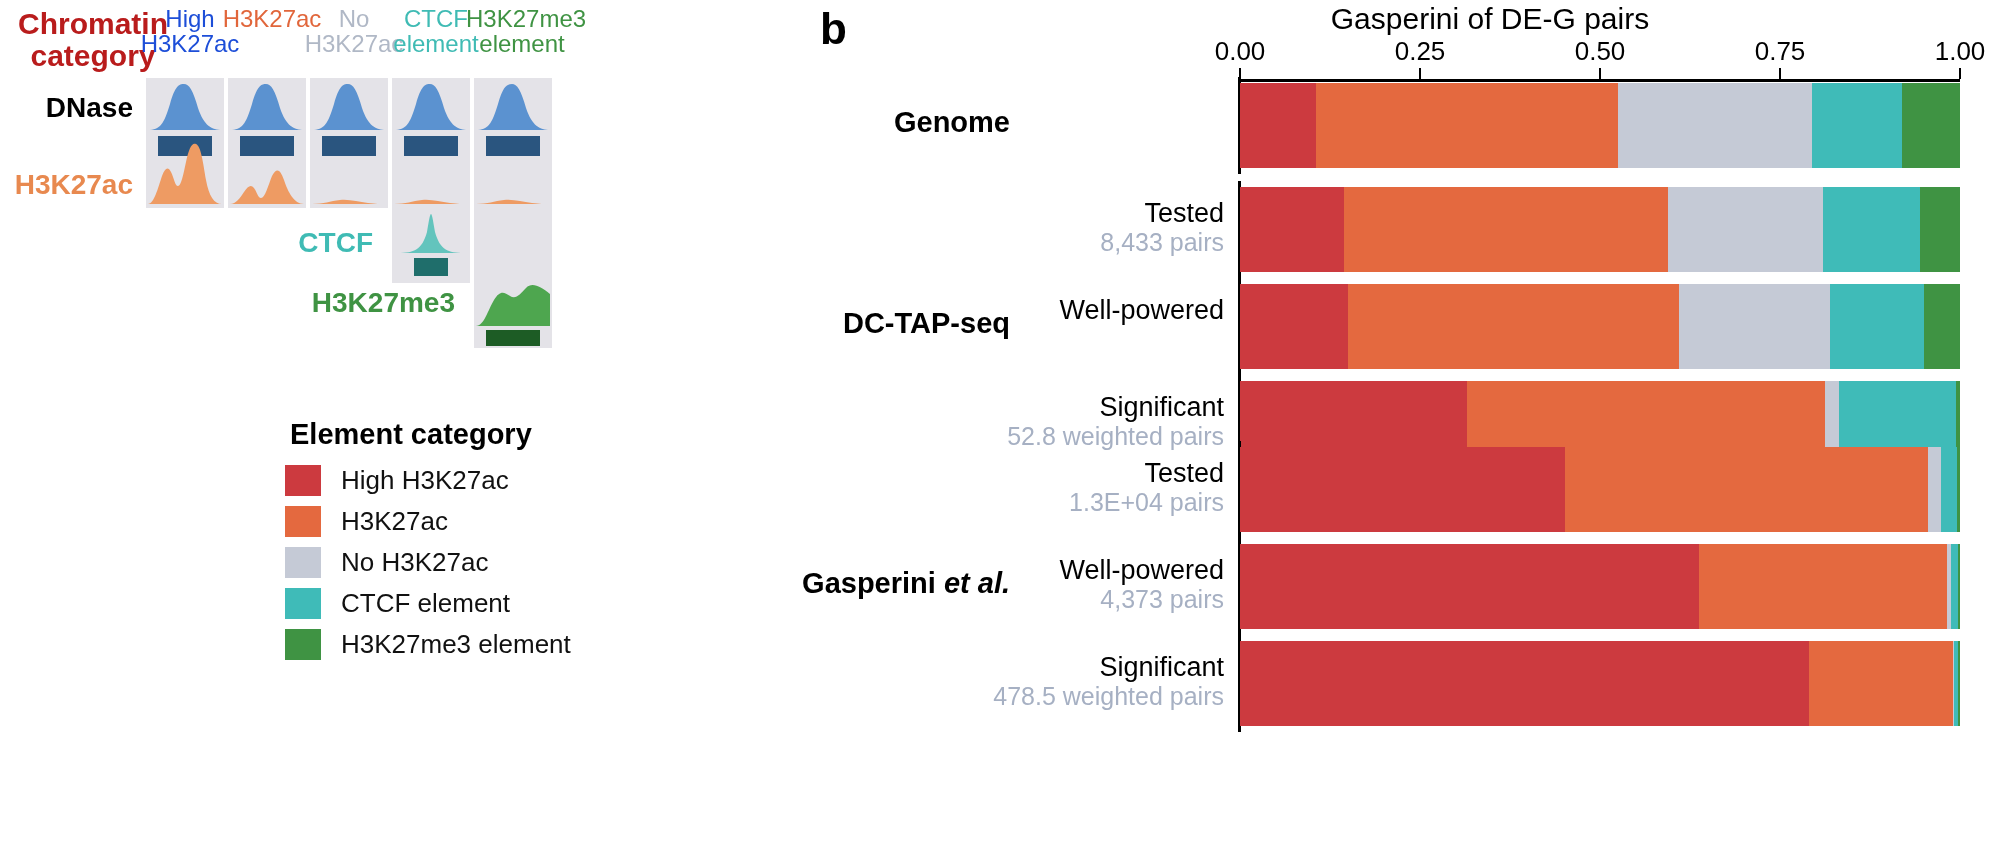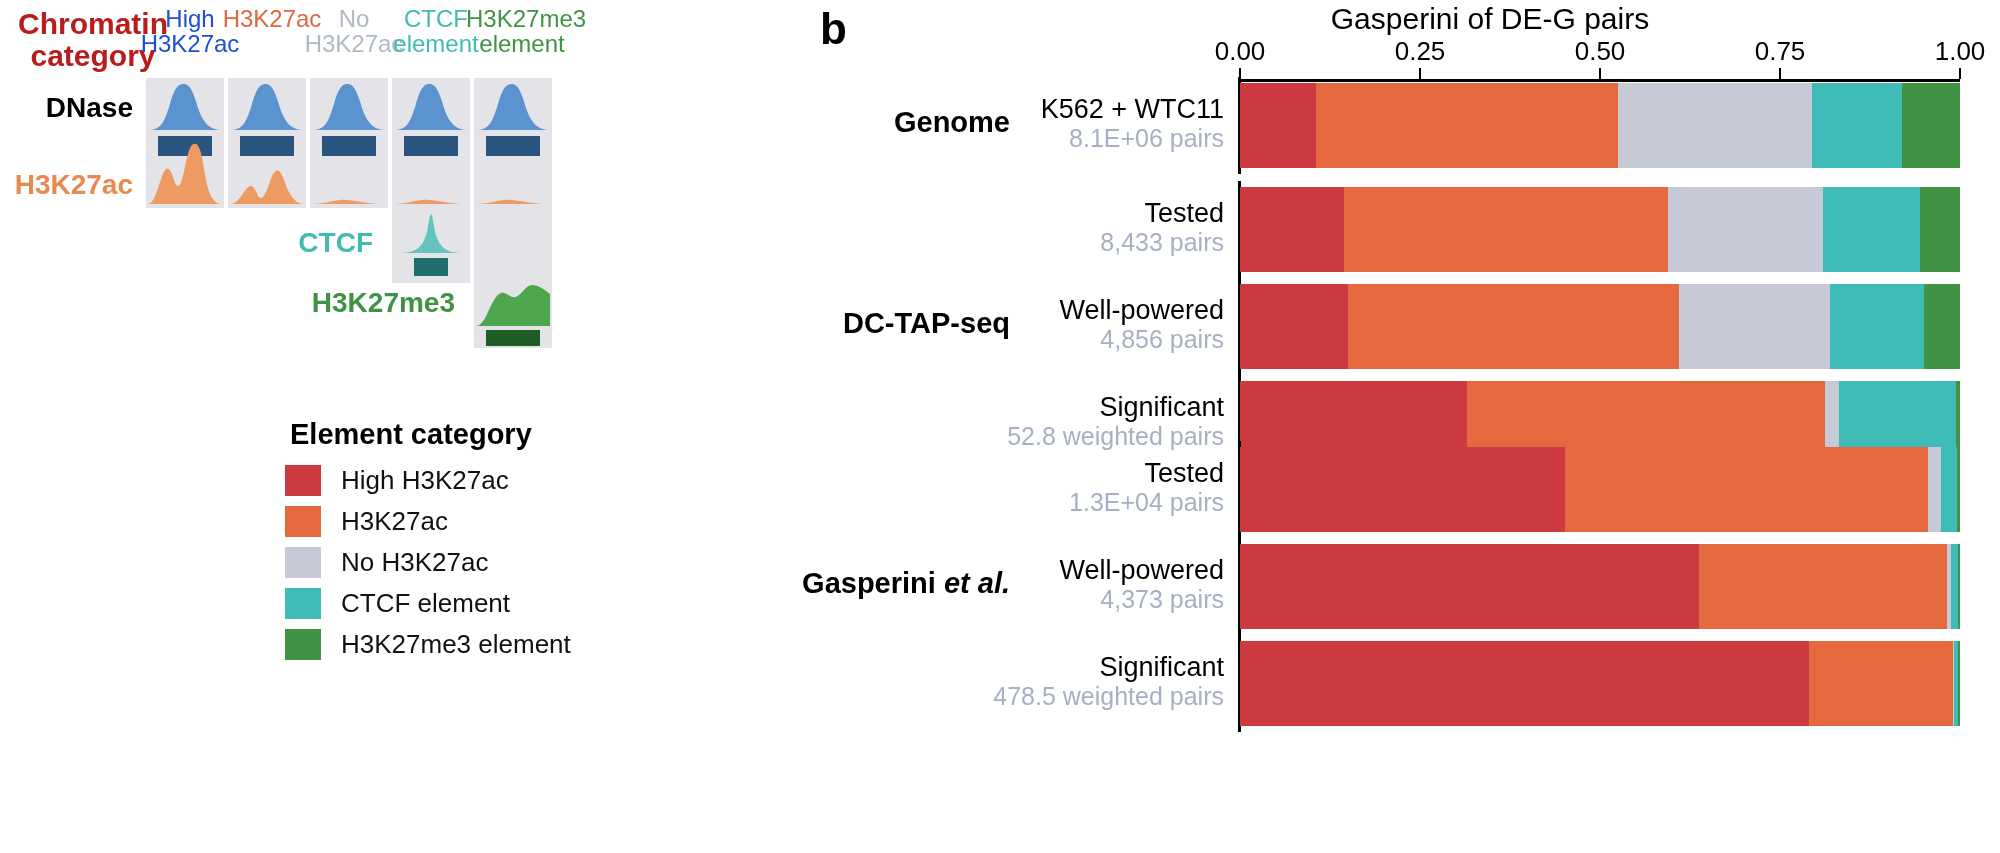--- a/index.html
+++ b/index.html
@@ -192,24 +192,20 @@
         <div class="tick-mark" style="left: 1019px;"></div>
         <div class="tick-label" style="left: 1200px;">1.00</div>
         <div class="tick-mark" style="left: 1199px;"></div>
         <div class="axis-line" style="left: 480px; width: 720px;"></div>
       </div>
 
     <div id="bars-container">
         <div class="group-axis" style="left: 478px; top: 77px; height: 97px;"></div>
         <div class="group-title" style="left: 10px; width: 240px; top: 105.5px;">Genome</div>
         <div class="bar-row" style="left: 480px; top: 83px; width: 720px; height: 85px;">
-          <div class="bar-rowlabel" style="top: 10.5px;">
-            <span class="main">K562 + WTC11</span>
-            <span class="sub">8.1E+06 pairs</span>
-          </div>
           <div class="bar-track">
             <div class="seg" title="High H3K27ac: 0.105" style="width: 10.5%; background: rgb(204, 58, 63);"></div>
             <div class="seg" title="H3K27ac: 0.42" style="width: 42%; background: rgb(228, 105, 63);"></div>
             <div class="seg" title="No H3K27ac: 0.27" style="width: 27%; background: rgb(197, 202, 214);"></div>
             <div class="seg" title="CTCF element: 0.125" style="width: 12.5%; background: rgb(63, 187, 184);"></div>
             <div class="seg" title="H3K27me3 element: 0.08" style="width: 8%; background: rgb(63, 147, 67);"></div>
           </div>
         </div>
         <div class="group-axis" style="left: 478px; top: 181px; height: 291px;"></div>
         <div class="group-title" style="left: 10px; width: 240px; top: 306.5px;">DC-TAP-seq</div>
@@ -222,21 +218,20 @@
             <div class="seg" title="High H3K27ac: 0.145" style="width: 14.5%; background: rgb(204, 58, 63);"></div>
             <div class="seg" title="H3K27ac: 0.45" style="width: 45%; background: rgb(228, 105, 63);"></div>
             <div class="seg" title="No H3K27ac: 0.215" style="width: 21.5%; background: rgb(197, 202, 214);"></div>
             <div class="seg" title="CTCF element: 0.135" style="width: 13.5%; background: rgb(63, 187, 184);"></div>
             <div class="seg" title="H3K27me3 element: 0.055" style="width: 5.5%; background: rgb(63, 147, 67);"></div>
           </div>
         </div>
         <div class="bar-row" style="left: 480px; top: 284px; width: 720px; height: 85px;">
           <div class="bar-rowlabel" style="top: 10.5px;">
             <span class="main">Well-powered</span>
-            <span class="sub">4,856 pairs</span>
           </div>
           <div class="bar-track">
             <div class="seg" title="High H3K27ac: 0.15" style="width: 15%; background: rgb(204, 58, 63);"></div>
             <div class="seg" title="H3K27ac: 0.46" style="width: 46%; background: rgb(228, 105, 63);"></div>
             <div class="seg" title="No H3K27ac: 0.21" style="width: 21%; background: rgb(197, 202, 214);"></div>
             <div class="seg" title="CTCF element: 0.13" style="width: 13%; background: rgb(63, 187, 184);"></div>
             <div class="seg" title="H3K27me3 element: 0.05" style="width: 5%; background: rgb(63, 147, 67);"></div>
           </div>
         </div>
         <div class="bar-row" style="left: 480px; top: 381px; width: 720px; height: 85px;">

